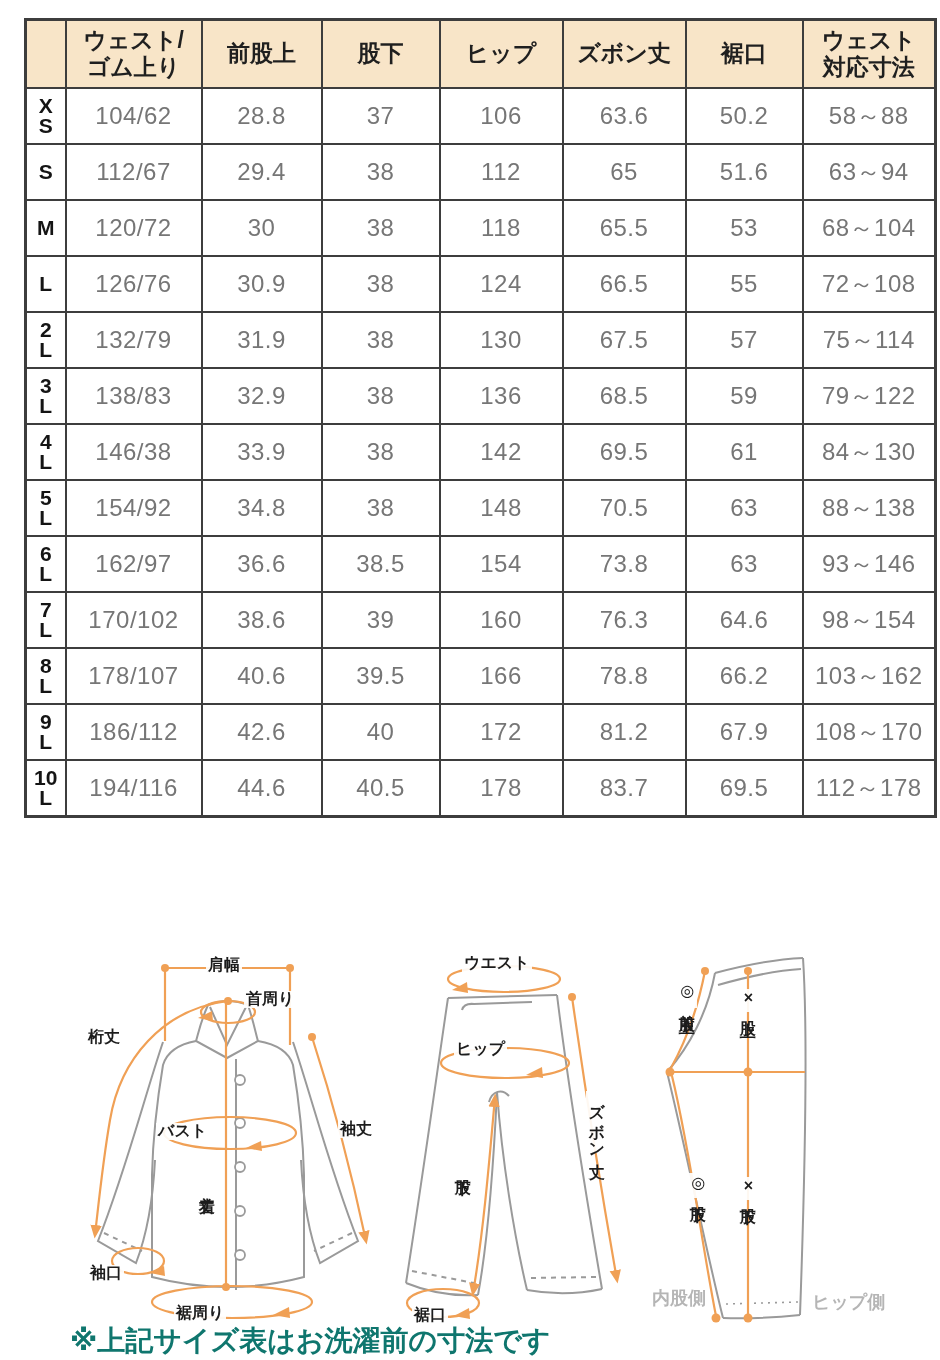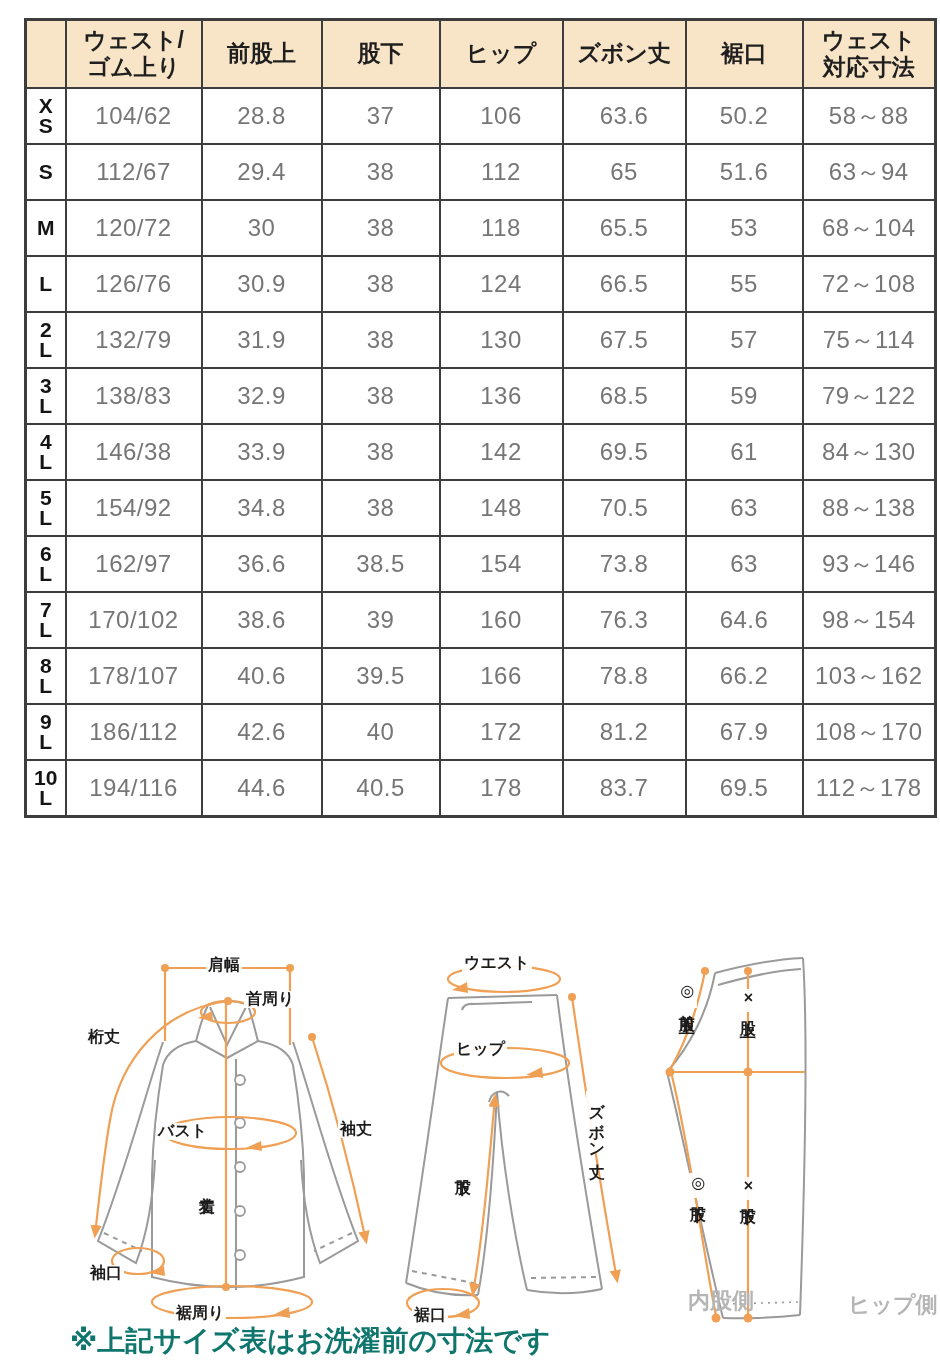--- a/index.html
+++ b/index.html
@@ -23,21 +23,21 @@
   }
   tbody td{color:#767676;font-size:24px;height:54px;font-weight:normal;letter-spacing:0.5px;}
   
   .diagram{position:absolute;}
   .dsvg{position:absolute;left:0;top:0;}
   .dlabel{
     position:absolute;font-weight:bold;color:#1c1c1c;font-size:16px;line-height:1.05;
     white-space:nowrap;background:rgba(255,255,255,0.92);padding:0 2px;z-index:3;
   }
   .vlabel{writing-mode:vertical-rl;text-orientation:upright;letter-spacing:2px;}
-  .glabel{color:#b5b5b5;font-size:22px;background:transparent;margin-left:36px;}
+  .glabel{color:#b5b5b5;font-size:18px;background:transparent;}
   .o{stroke:#f0a055;stroke-width:2.2;fill:none;}
   .g{stroke:#9a9a9a;stroke-width:2;fill:none;}
   .dash{stroke-dasharray:5 5;}
   .dot2{stroke-dasharray:2 5;stroke-width:1.6;}
   .dot{fill:#f0a055;stroke:none;}
   .btn{stroke:#9a9a9a;stroke-width:1.8;fill:#fff;}
   .ah{fill:#f0a055;stroke:none;}
   
   .note{position:absolute;left:70px;top:1322px;font-size:28px;font-weight:bold;color:#0f766e;}
 </style>

